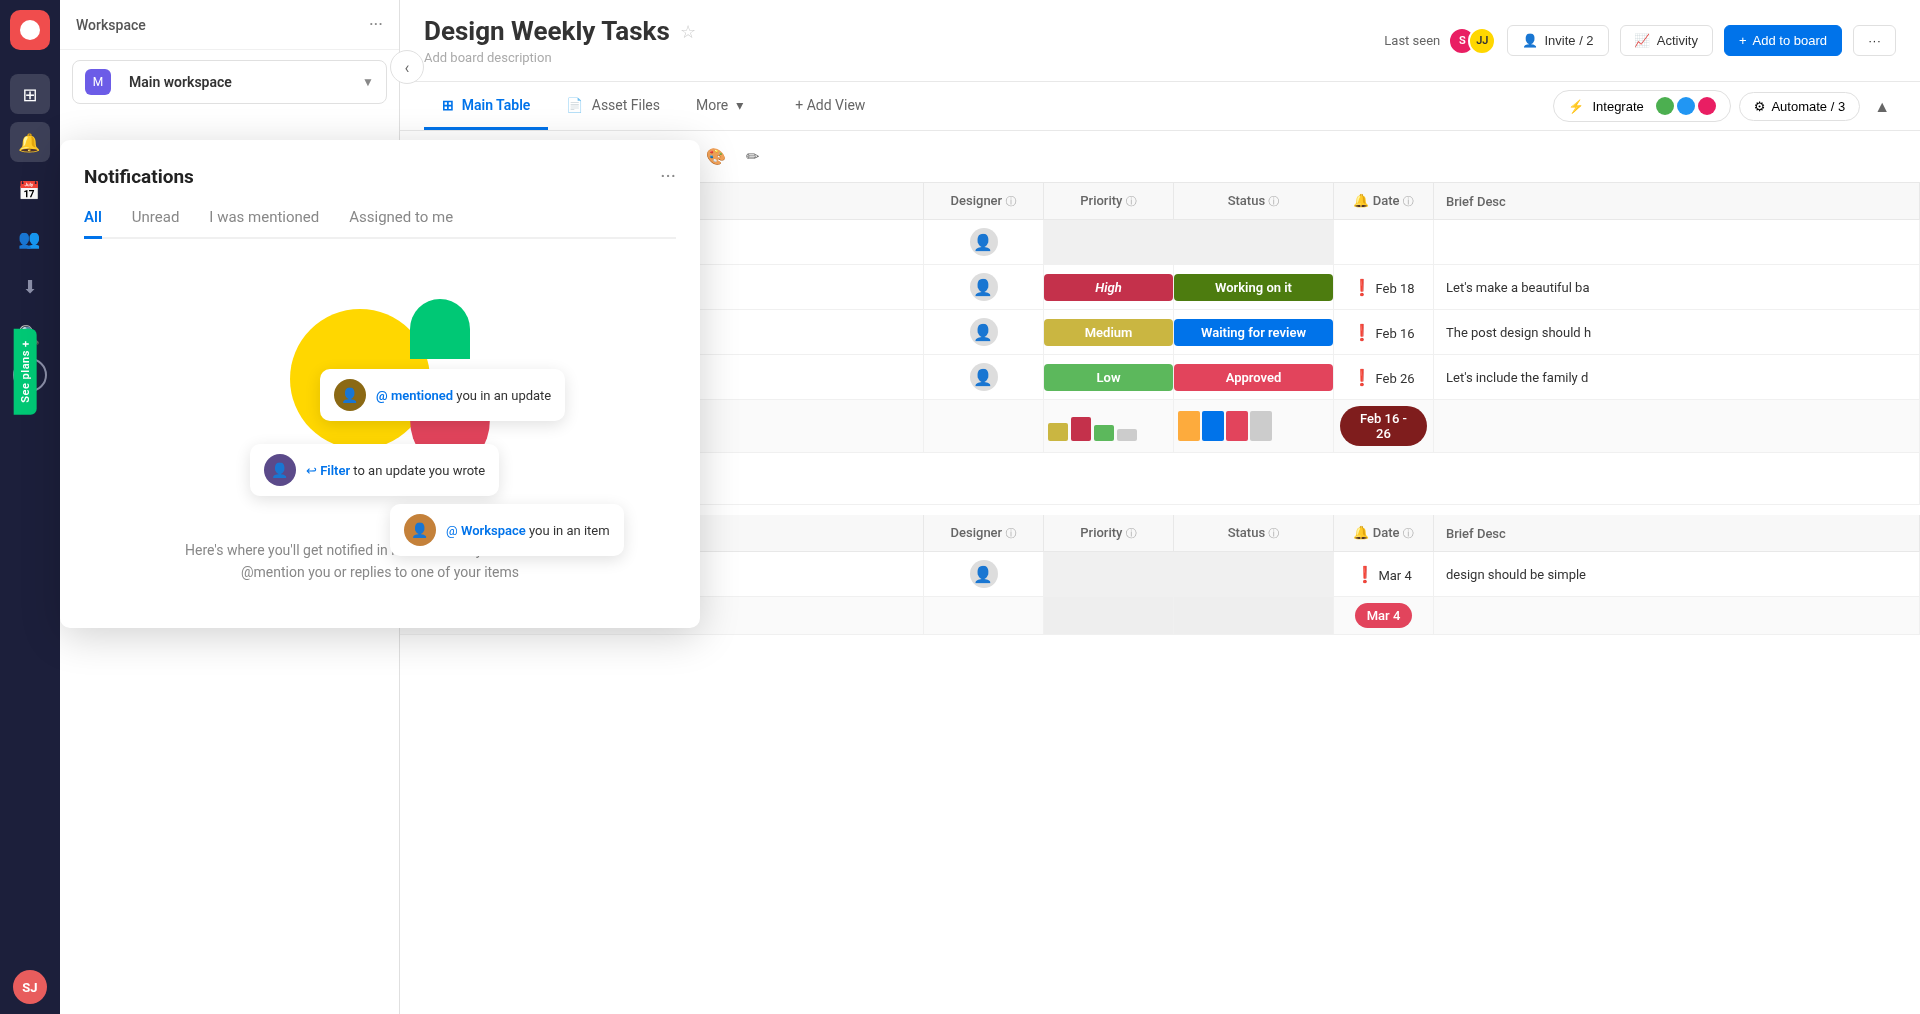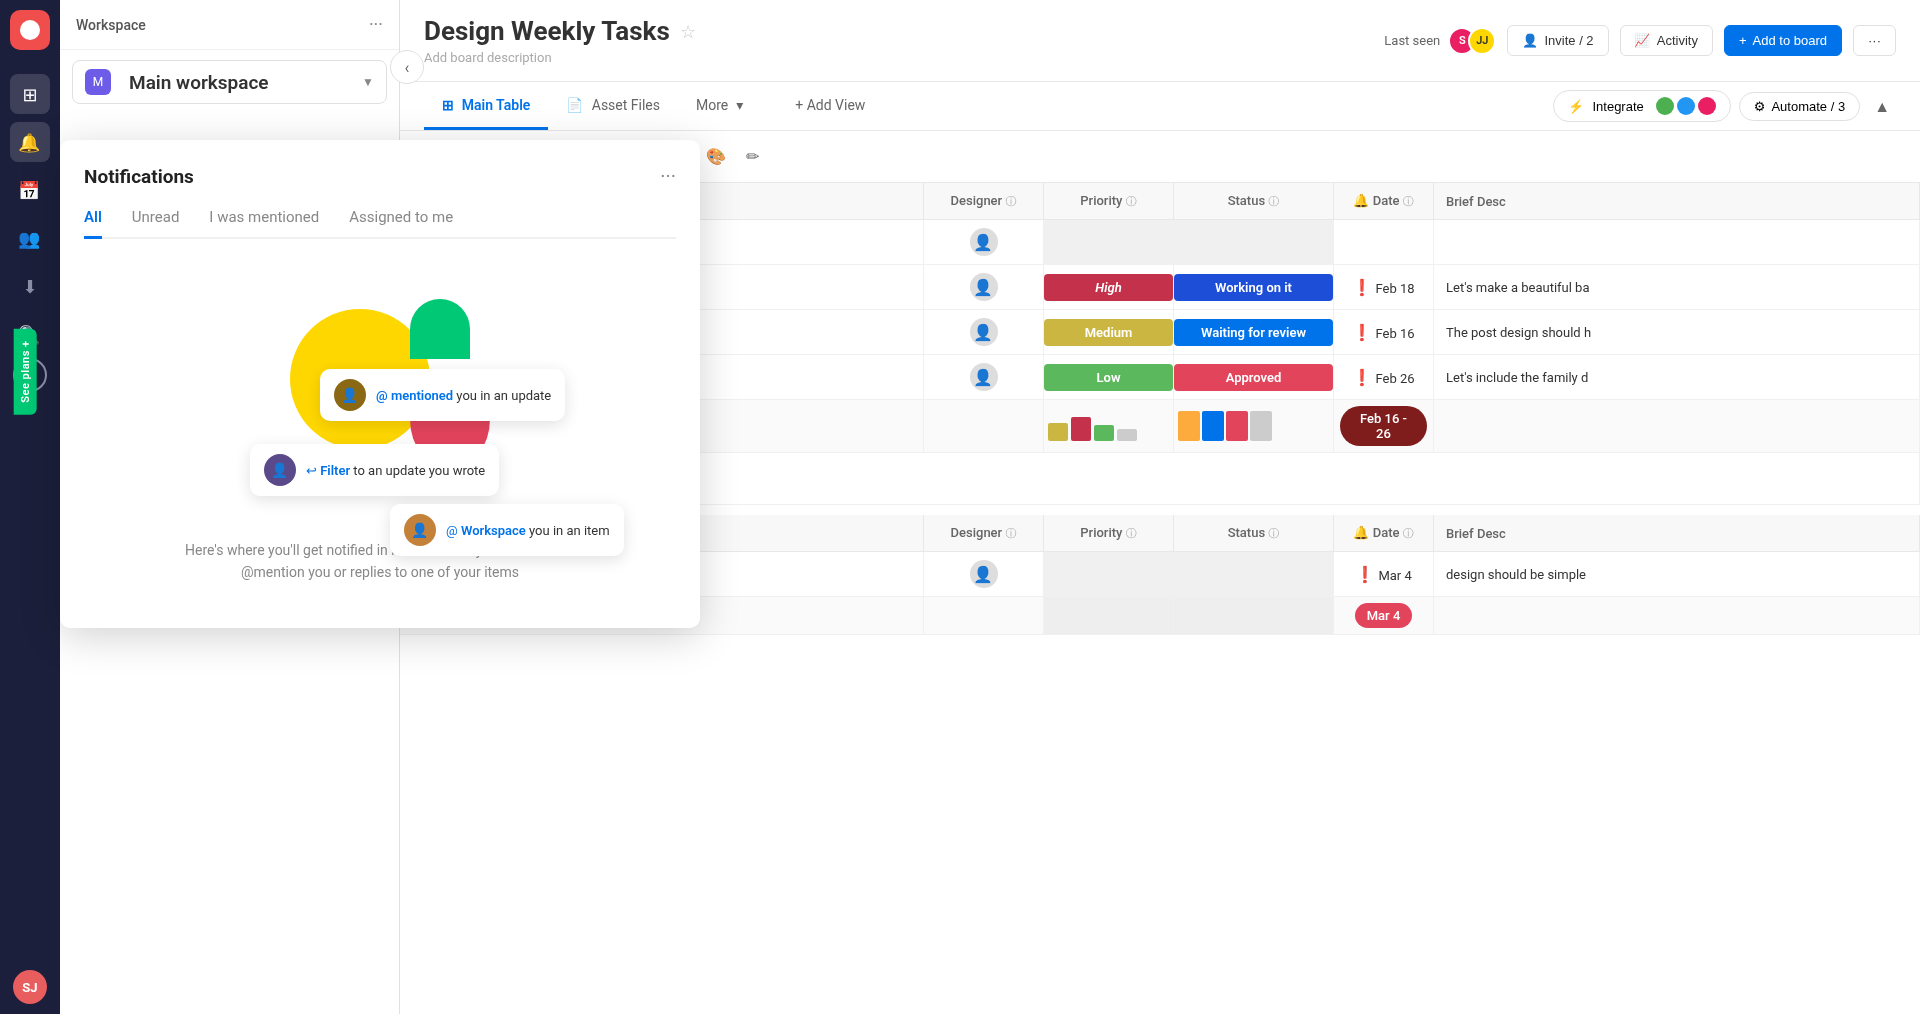--- a/index.html
+++ b/index.html
@@ -54,21 +54,21 @@
 
     .workspace-selector {
       display: flex; align-items: center; justify-content: space-between;
       margin: 10px 12px; padding: 8px 12px; border: 1px solid #e0e0e0;
       border-radius: 8px; cursor: pointer;
     }
     .workspace-icon {
       width: 26px; height: 26px; background: #6c5ce7; border-radius: 6px;
       display: flex; align-items: center; justify-content: center; color: white; font-size: 12px; margin-right: 8px;
     }
-    .workspace-name { font-size: 19px; font-weight: 600; color: #333; }
+    .workspace-name { font-size: 14px; font-weight: 600; color: #333; }
     .workspace-chevron { color: #888; font-size: 12px; }
 
     
     .notification-panel {
       position: fixed; left: 60px; top: 140px; width: 640px;
       background: white; border-radius: 10px; box-shadow: 0 8px 40px rgba(0,0,0,0.18);
       z-index: 200; padding: 24px;
     }
     .notif-header {
       display: flex; align-items: center; justify-content: space-between; margin-bottom: 20px;
@@ -215,21 +215,21 @@
       text-align: center; color: white;
     }
     .priority-high { background: #c4314b; font-style: italic; }
     .priority-medium { background: #cab641; }
     .priority-low { background: #5cb85c; }
 
     .status-badge {
       padding: 6px 12px; border-radius: 4px; font-size: 13px; font-weight: 600; display: inline-block; width: 100%;
       text-align: center; color: white;
     }
-    .status-working { background: #1d4ed8; }
+    .status-working { background: #4d7c0f; }
     .status-waiting { background: #0073ea; }
     .status-approved { background: #e2445c; }
 
     .user-avatar-cell {
       width: 28px; height: 28px; border-radius: 50%; background: #ddd;
       display: flex; align-items: center; justify-content: center; margin: 0 auto;
       color: #999; font-size: 16px;
     }
 
     .date-badge {

